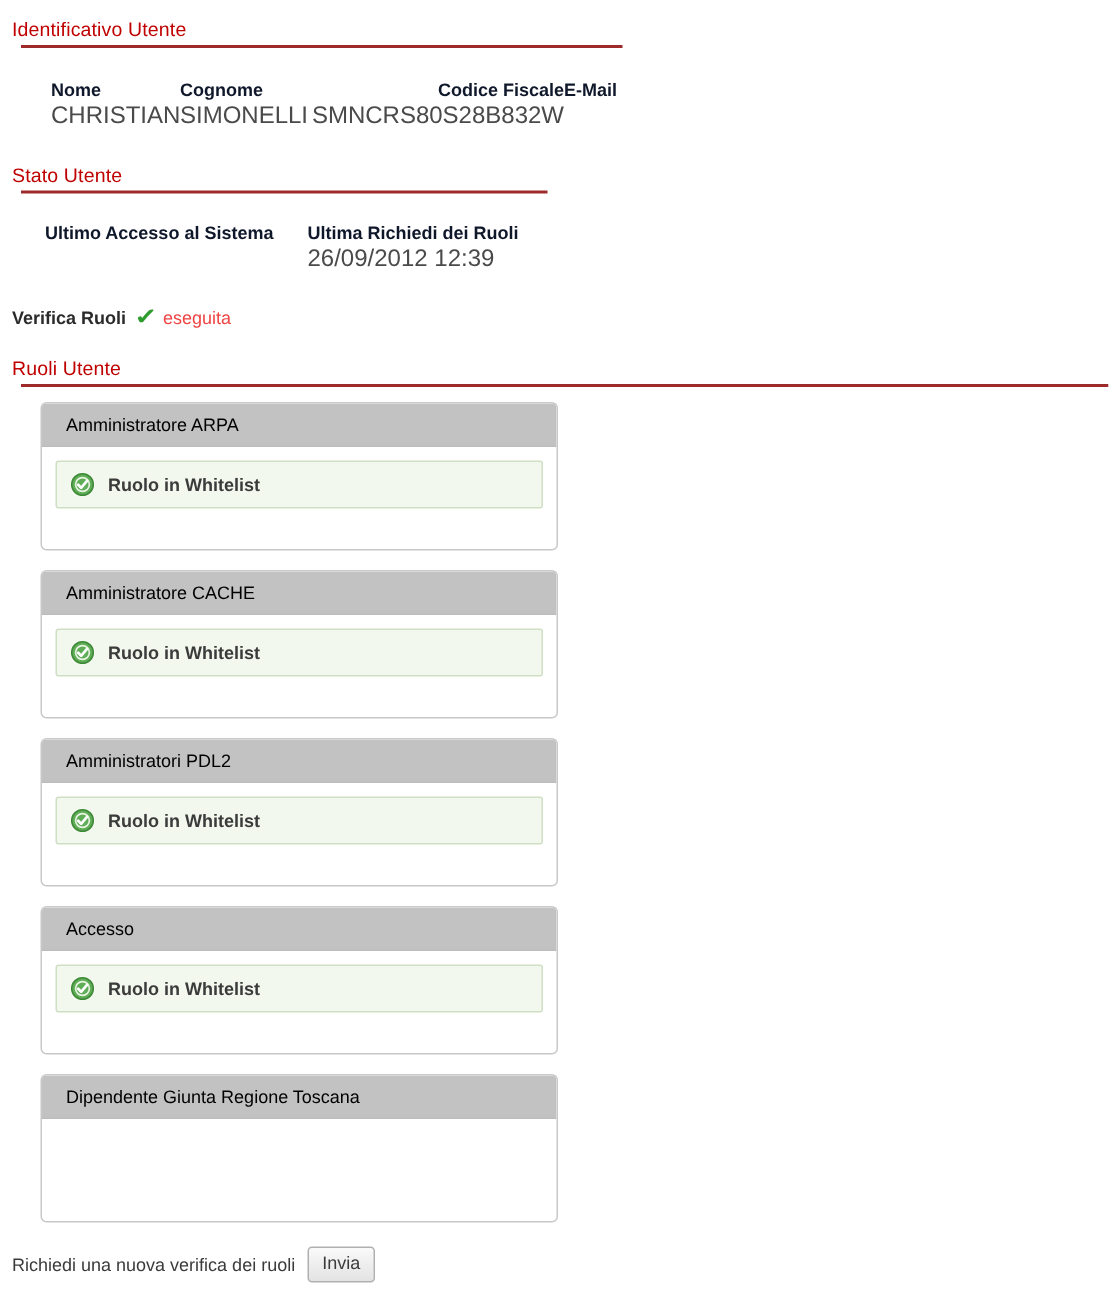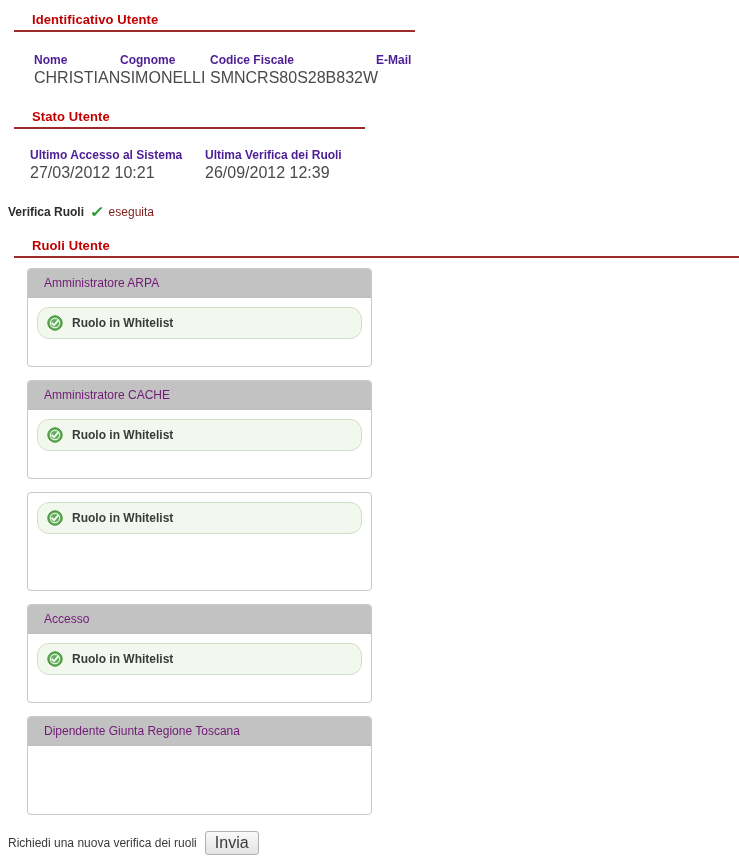--- a/index.html
+++ b/index.html
@@ -19,24 +19,24 @@
   }
 
   
   .section {
     position: absolute;
     left: 0;
     width: 739px;
   }
   .sec-title {
     color: #c00000;
-    font-weight: bold;
+    font-weight: normal;
     font-size: 13px;
     letter-spacing: 0.1px;
-    padding-left: 32px;
+    padding-left: 8px;
     line-height: 15px;
     white-space: nowrap;
   }
   .sec-rule {
     height: 2px;
     background: #9e2a2b;
     margin-top: 3px;
     margin-left: 14px;
   }
   .sec-rule.w-ident { width: 401px; }
@@ -48,21 +48,21 @@
     position: absolute;
     display: flex;
   }
   .field {
     display: flex;
     flex-direction: column;
   }
   .field-label {
     font-weight: bold;
     font-size: 12px;
-    color: #4c1d95;
+    color: #0f172a;
     line-height: 15px;
     white-space: nowrap;
   }
   .field-value {
     font-size: 16px;
     color: #4a4a4a;
     line-height: 16px;
     margin-top: 2px;
     white-space: nowrap;
   }
@@ -83,21 +83,21 @@
   .check-glyph {
     color: #2e9b2e;
     font-size: 15px;
     font-weight: bold;
     margin: 0 5px 0 7px;
     line-height: 12px;
     transform: scaleX(1.25);
     display: inline-block;
   }
   .verifica-state {
-    color: #7f1d1d;
+    color: #ef4444;
     font-size: 12px;
   }
 
   
   #roles-grid {
     position: absolute;
     left: 27px;
     top: 268px;
     width: 698px;
     display: flex;
@@ -108,37 +108,37 @@
     width: 345px;
     box-sizing: border-box;
     border: 1px solid #c8c8c8;
     border-radius: 4px;
     background: #ffffff;
     overflow: hidden;
     height: 99px;
   }
   .role-head {
     background: #c2c2c2;
-    color: #701a75;
+    color: #000000;
     font-size: 12px;
     font-weight: normal;
     padding: 7px 0 7px 16px;
     line-height: 14px;
     border-bottom: 1px solid #bdbdbd;
     white-space: nowrap;
     overflow: hidden;
     text-overflow: ellipsis;
   }
   .role-body {
     padding: 9px 9px 0 9px;
   }
   .status-box {
     border: 1px solid #cfdfc4;
     background: #f2f8ee;
-    border-radius: 12px;
+    border-radius: 2px;
     padding: 7px 9px;
     display: flex;
     align-items: center;
     height: 16px;
     box-sizing: content-box;
   }
   .status-icon {
     width: 16px;
     height: 16px;
     flex: 0 0 16px;
@@ -159,21 +159,21 @@
     align-items: center;
     white-space: nowrap;
   }
   .footer-label {
     font-size: 12px;
     color: #3b3b3b;
     margin-right: 8px;
   }
   .btn-invia {
     font-family: "Liberation Sans", sans-serif;
-    font-size: 16px;
+    font-size: 12px;
     color: #3b3b3b;
     background: linear-gradient(to bottom, #fafafa 0%, #eeeeee 50%, #e3e3e3 100%);
     border: 1px solid #b0b0b0;
     border-radius: 3px;
     padding: 4px 9px 5px 9px;
     cursor: pointer;
     line-height: 13px;
   }
 </style>
 </head>
@@ -186,42 +186,41 @@
 
 <div class="field-row" style="top:53px; left:34px;">
   <div class="field" style="width:86px;">
     <span class="field-label">Nome</span>
     <span class="field-value">CHRISTIAN</span>
   </div>
   <div class="field" style="width:90px;">
     <span class="field-label">Cognome</span>
     <span class="field-value">SIMONELLI</span>
   </div>
-  <div class="field" style="width:166px;">
+  <div class="field" style="width:166px;align-items:flex-end;">
     <span class="field-label">Codice Fiscale</span>
     <span class="field-value">SMNCRS80S28B832W</span>
   </div>
   <div class="field">
     <span class="field-label">E-Mail</span>
     <span class="field-value"></span>
   </div>
 </div>
 
 <div class="section" style="top:109px;">
   <div class="sec-title">Stato Utente</div>
   <div class="sec-rule w-stato"></div>
 </div>
 
 <div class="field-row" style="top:148px; left:30px;">
   <div class="field" style="width:175px;">
     <span class="field-label">Ultimo Accesso al Sistema</span>
-    <span class="field-value">27/03/2012 10:21</span>
   </div>
   <div class="field">
-    <span class="field-label">Ultima Verifica dei Ruoli</span>
+    <span class="field-label">Ultima Richiedi dei Ruoli</span>
     <span class="field-value">26/09/2012 12:39</span>
   </div>
 </div>
 
 <div class="verifica-line" style="top:205px;justify-content:center;">
   <span class="verifica-label">Verifica Ruoli</span>
   <span class="check-glyph">✓</span>
   <span class="verifica-state">eseguita</span>
 </div>
 
@@ -251,20 +250,21 @@
           <span class="status-icon"><svg viewBox="0 0 16 16" width="16" height="16">
               <circle cx="8" cy="8" r="7.2" fill="#5fad56" stroke="#3f8a38" stroke-width="1"></circle>
               <circle cx="8" cy="8" r="4.6" fill="none" stroke="#eaf4e4" stroke-width="1.1"></circle>
               <path d="M5.1 8.2 L7.1 10.2 L11.0 5.6" fill="none" stroke="#ffffff" stroke-width="1.8" stroke-linecap="round" stroke-linejoin="round"></path>
             </svg></span>
           <span class="status-text">Ruolo in Whitelist</span>
         </div>
       </div>
     </div>
     <div class="role-card">
+      <div class="role-head">Amministratori PDL2</div>
       <div class="role-body">
         <div class="status-box">
           <span class="status-icon"><svg viewBox="0 0 16 16" width="16" height="16">
               <circle cx="8" cy="8" r="7.2" fill="#5fad56" stroke="#3f8a38" stroke-width="1"></circle>
               <circle cx="8" cy="8" r="4.6" fill="none" stroke="#eaf4e4" stroke-width="1.1"></circle>
               <path d="M5.1 8.2 L7.1 10.2 L11.0 5.6" fill="none" stroke="#ffffff" stroke-width="1.8" stroke-linecap="round" stroke-linejoin="round"></path>
             </svg></span>
           <span class="status-text">Ruolo in Whitelist</span>
         </div>
       </div>

